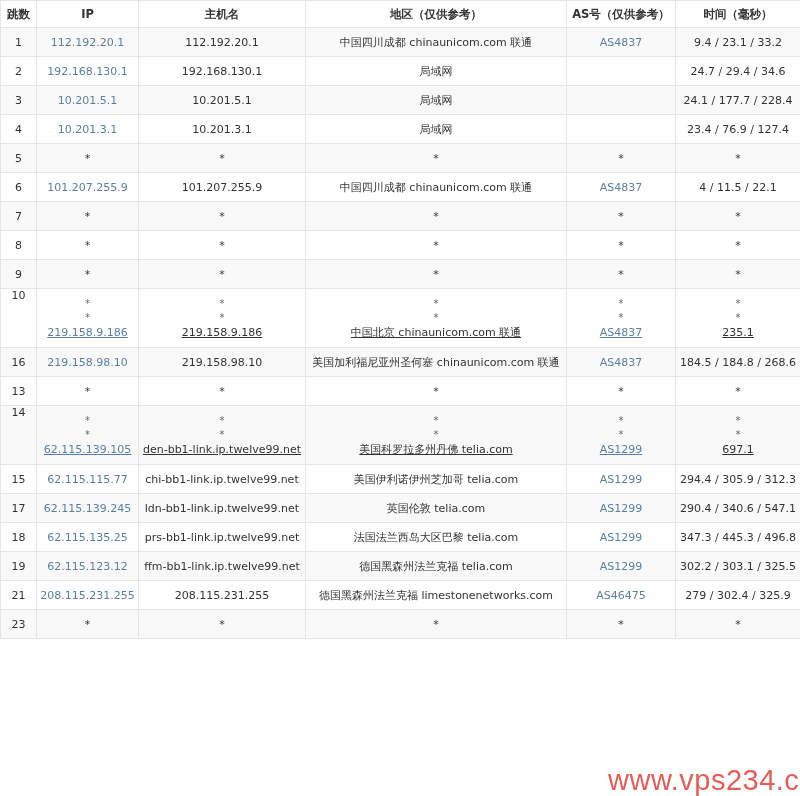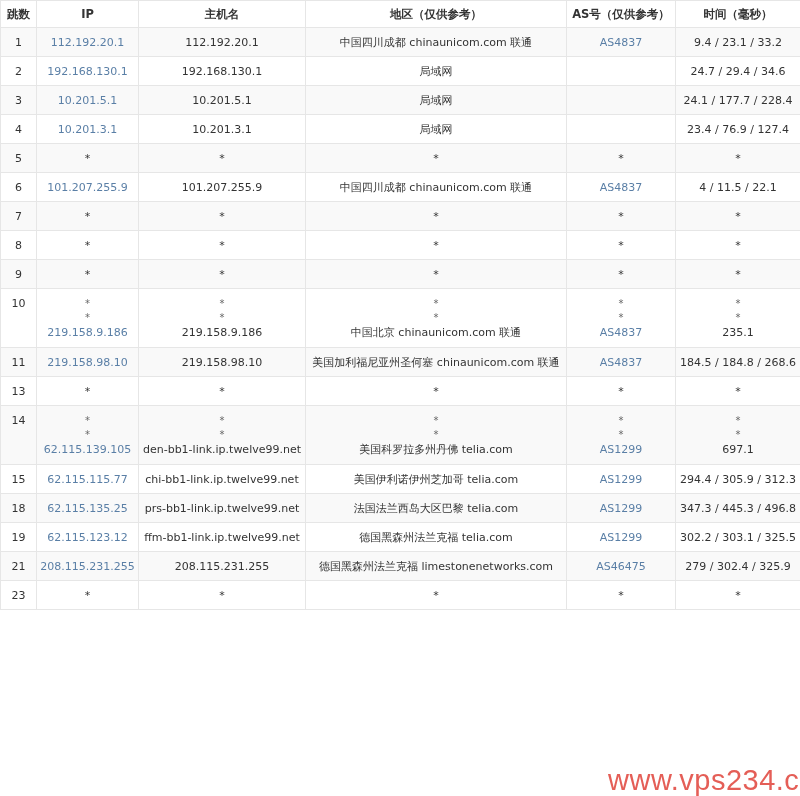--- a/index.html
+++ b/index.html
@@ -6,24 +6,24 @@
   body { width: 800px; height: 796px; overflow: hidden; font-family: "DejaVu Sans", "Liberation Sans", sans-serif; color: #333333; }
   table { border-collapse: collapse; width: 800px; table-layout: fixed; font-size: 11px; }
   th, td { border: 1px solid #e6e6e6; text-align: center; vertical-align: middle; padding: 0 2px; overflow: hidden; white-space: nowrap; }
   thead th { height: 26px; font-weight: bold; color: #333; background: #ffffff; font-size: 11.5px; }
   tbody tr { height: 29px; }
   tbody tr.multi { height: 59px; }
   tbody tr:nth-child(odd) { background: #f9f9f9; }
   tbody tr:nth-child(even) { background: #ffffff; }
   td.hop { color: #333; }
   tr.multi td { vertical-align: bottom; padding-bottom: 6px; }
-  tr.multi td.hop { vertical-align: top; padding-top: 8px; }
+  tr.multi td.hop { vertical-align: top; }
   .ip, .asn { color: #5a7fa6; }
   .star { color: #666; font-size: 10px; line-height: 14px; display: block; }
-  .line { display: block; line-height: 16px; }
+  .line { display: block; line-height: 16px; text-decoration: underline; }
   .wrap { position: relative; width: 700px; height: 796px; }
   .watermark { position: absolute; left: 608px; top: 764px; color: #e0433a; font-size: 29px; font-family: "Liberation Sans", sans-serif; letter-spacing: 0.5px; opacity: 0.85; pointer-events: none; }
 </style>
 </head>
 <body>
 
 <div class="wrap">
 <table>
   <colgroup>
     <col style="width:36px">
@@ -140,21 +140,21 @@
         <span class="star">*</span>
         <span class="line asn">AS4837</span>
       </td>
       <td>
         <span class="star">*</span>
         <span class="star">*</span>
         <span class="line">235.1</span>
       </td>
     </tr>
     <tr>
-      <td class="hop">11</td>
+      <td class="hop">16</td>
       <td class="ip">219.158.98.10</td>
       <td>219.158.98.10</td>
       <td>美国加利福尼亚州圣何塞 chinaunicom.com 联通</td>
       <td class="asn">AS4837</td>
       <td>184.5 / 184.8 / 268.6</td>
     </tr>
     <tr>
       <td class="hop">13</td>
       <td>*</td>
       <td>*</td>
@@ -191,20 +191,28 @@
         <span class="line">697.1</span>
       </td>
     </tr>
     <tr>
       <td class="hop">15</td>
       <td class="ip">62.115.115.77</td>
       <td>chi-bb1-link.ip.twelve99.net</td>
       <td>美国伊利诺伊州芝加哥 telia.com</td>
       <td class="asn">AS1299</td>
       <td>294.4 / 305.9 / 312.3</td>
+    </tr>
+    <tr>
+      <td class="hop">17</td>
+      <td class="ip">62.115.139.245</td>
+      <td>ldn-bb1-link.ip.twelve99.net</td>
+      <td>英国伦敦 telia.com</td>
+      <td class="asn">AS1299</td>
+      <td>290.4 / 340.6 / 547.1</td>
     </tr>
     <tr>
       <td class="hop">18</td>
       <td class="ip">62.115.135.25</td>
       <td>prs-bb1-link.ip.twelve99.net</td>
       <td>法国法兰西岛大区巴黎 telia.com</td>
       <td class="asn">AS1299</td>
       <td>347.3 / 445.3 / 496.8</td>
     </tr>
     <tr>

